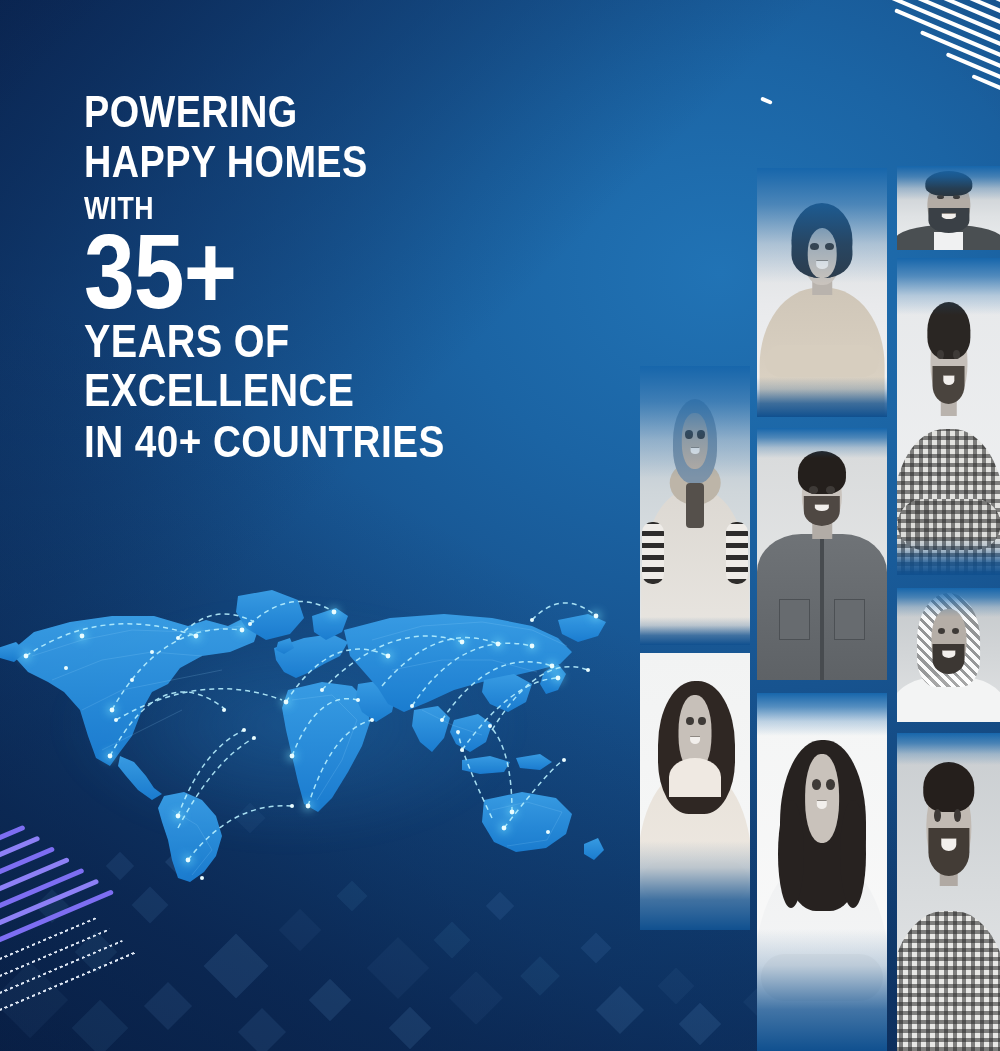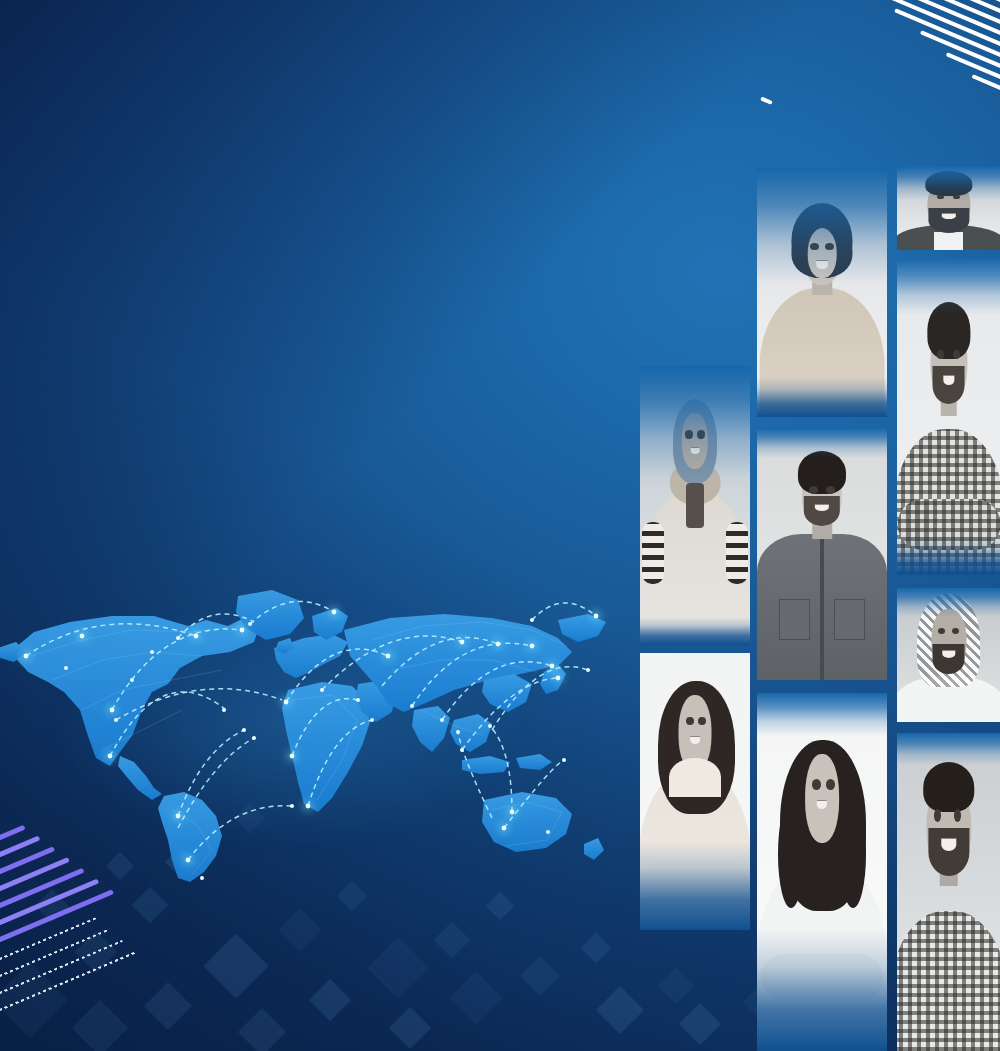--- a/index.html
+++ b/index.html
@@ -445,20 +445,29 @@
         <div class="eye" style="left:36%;top:24%;height:4%;"></div>
         <div class="eye" style="left:55%;top:24%;height:4%;"></div>
         <div class="beard" style="top:30%;width:40%;height:15%;background:#433c36;"></div>
         <div class="mouth" style="top:33%;width:15%;height:4%;"></div>
       </div>
       <div class="fadeTop" style="height:10%;"></div>
 
     </div>
   </div>
 
+  <div class="headline">
+    <div class="h-line l1">POWERING</div>
+    <div class="h-line l2">HAPPY HOMES</div>
+    <div class="h-line l3">WITH</div>
+    <div class="h-line big">35+</div>
+    <div class="h-line l5">YEARS OF</div>
+    <div class="h-line l6">EXCELLENCE</div>
+    <div class="h-line l7"><span class="lite">IN </span><span class="hv">40+</span><span class="hv"> COUNTRIES</span></div>
+  </div>
 
   <div class="stripes-tr" id="stripes-top-right">
       <div class="st" style="right: -10px; top: 2px; width: 265px;"></div>
       <div class="st" style="right: -10px; top: 13px; width: 237px;"></div>
       <div class="st" style="right: -10px; top: 24px; width: 209px;"></div>
       <div class="st" style="right: -10px; top: 35px; width: 181px;"></div>
       <div class="st" style="right: -10px; top: 46px; width: 153px;"></div>
       <div class="st" style="right: -10px; top: 57px; width: 125px;"></div>
       <div class="st" style="right: -10px; top: 68px; width: 97px;"></div>
       <div class="st" style="right: -10px; top: 79px; width: 69px;"></div>

